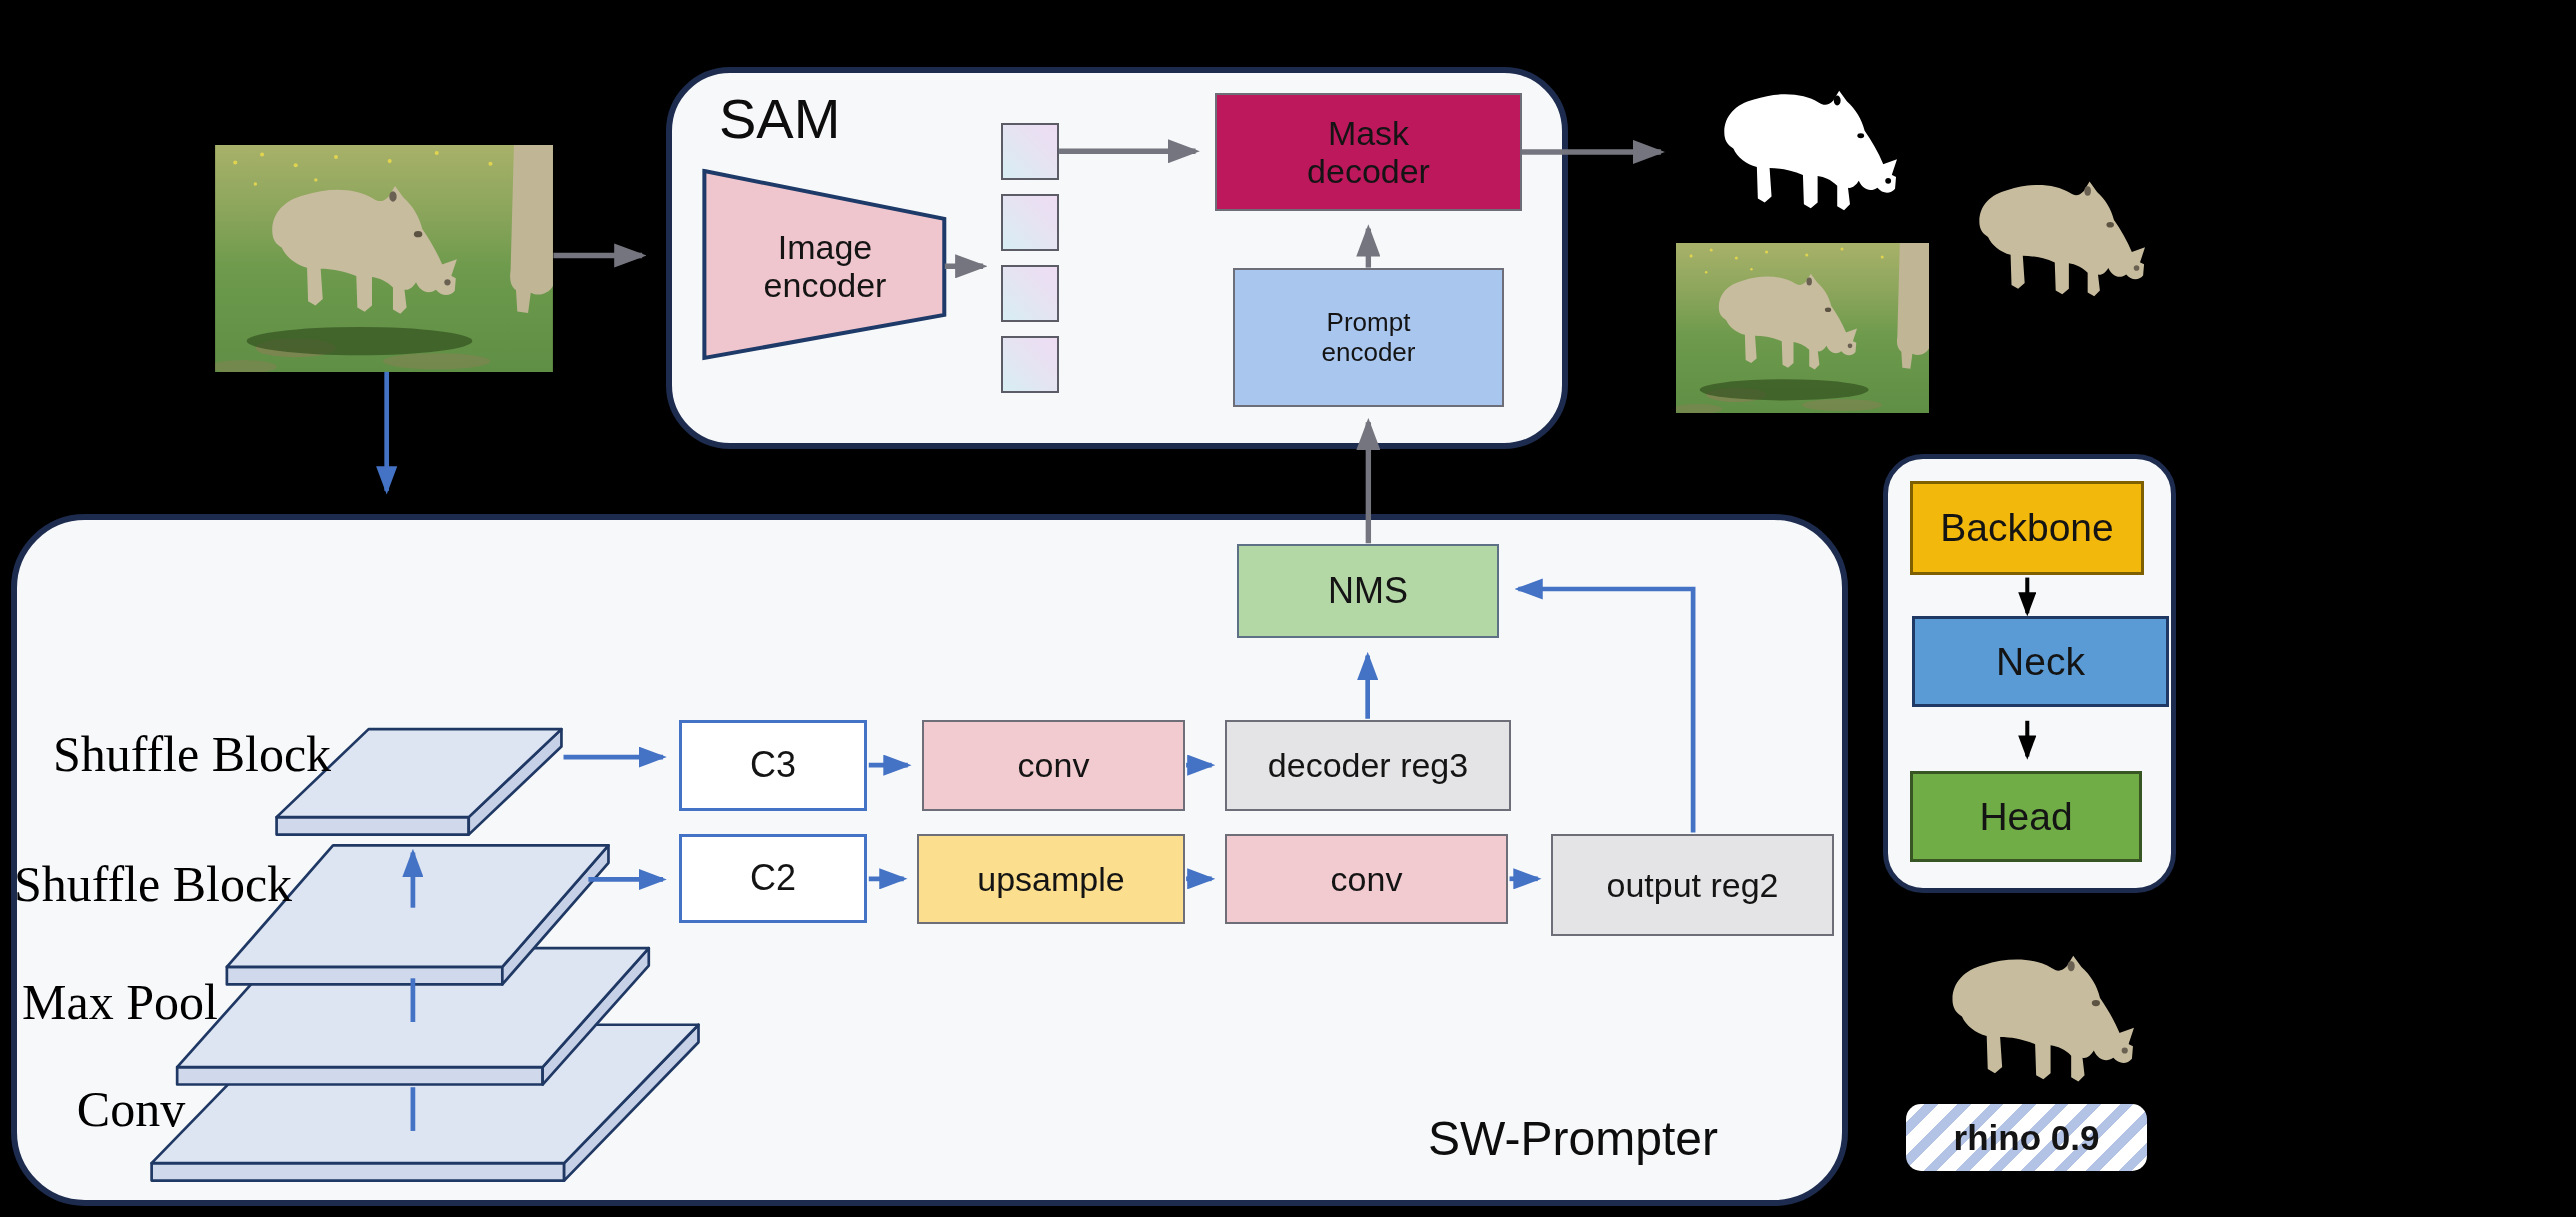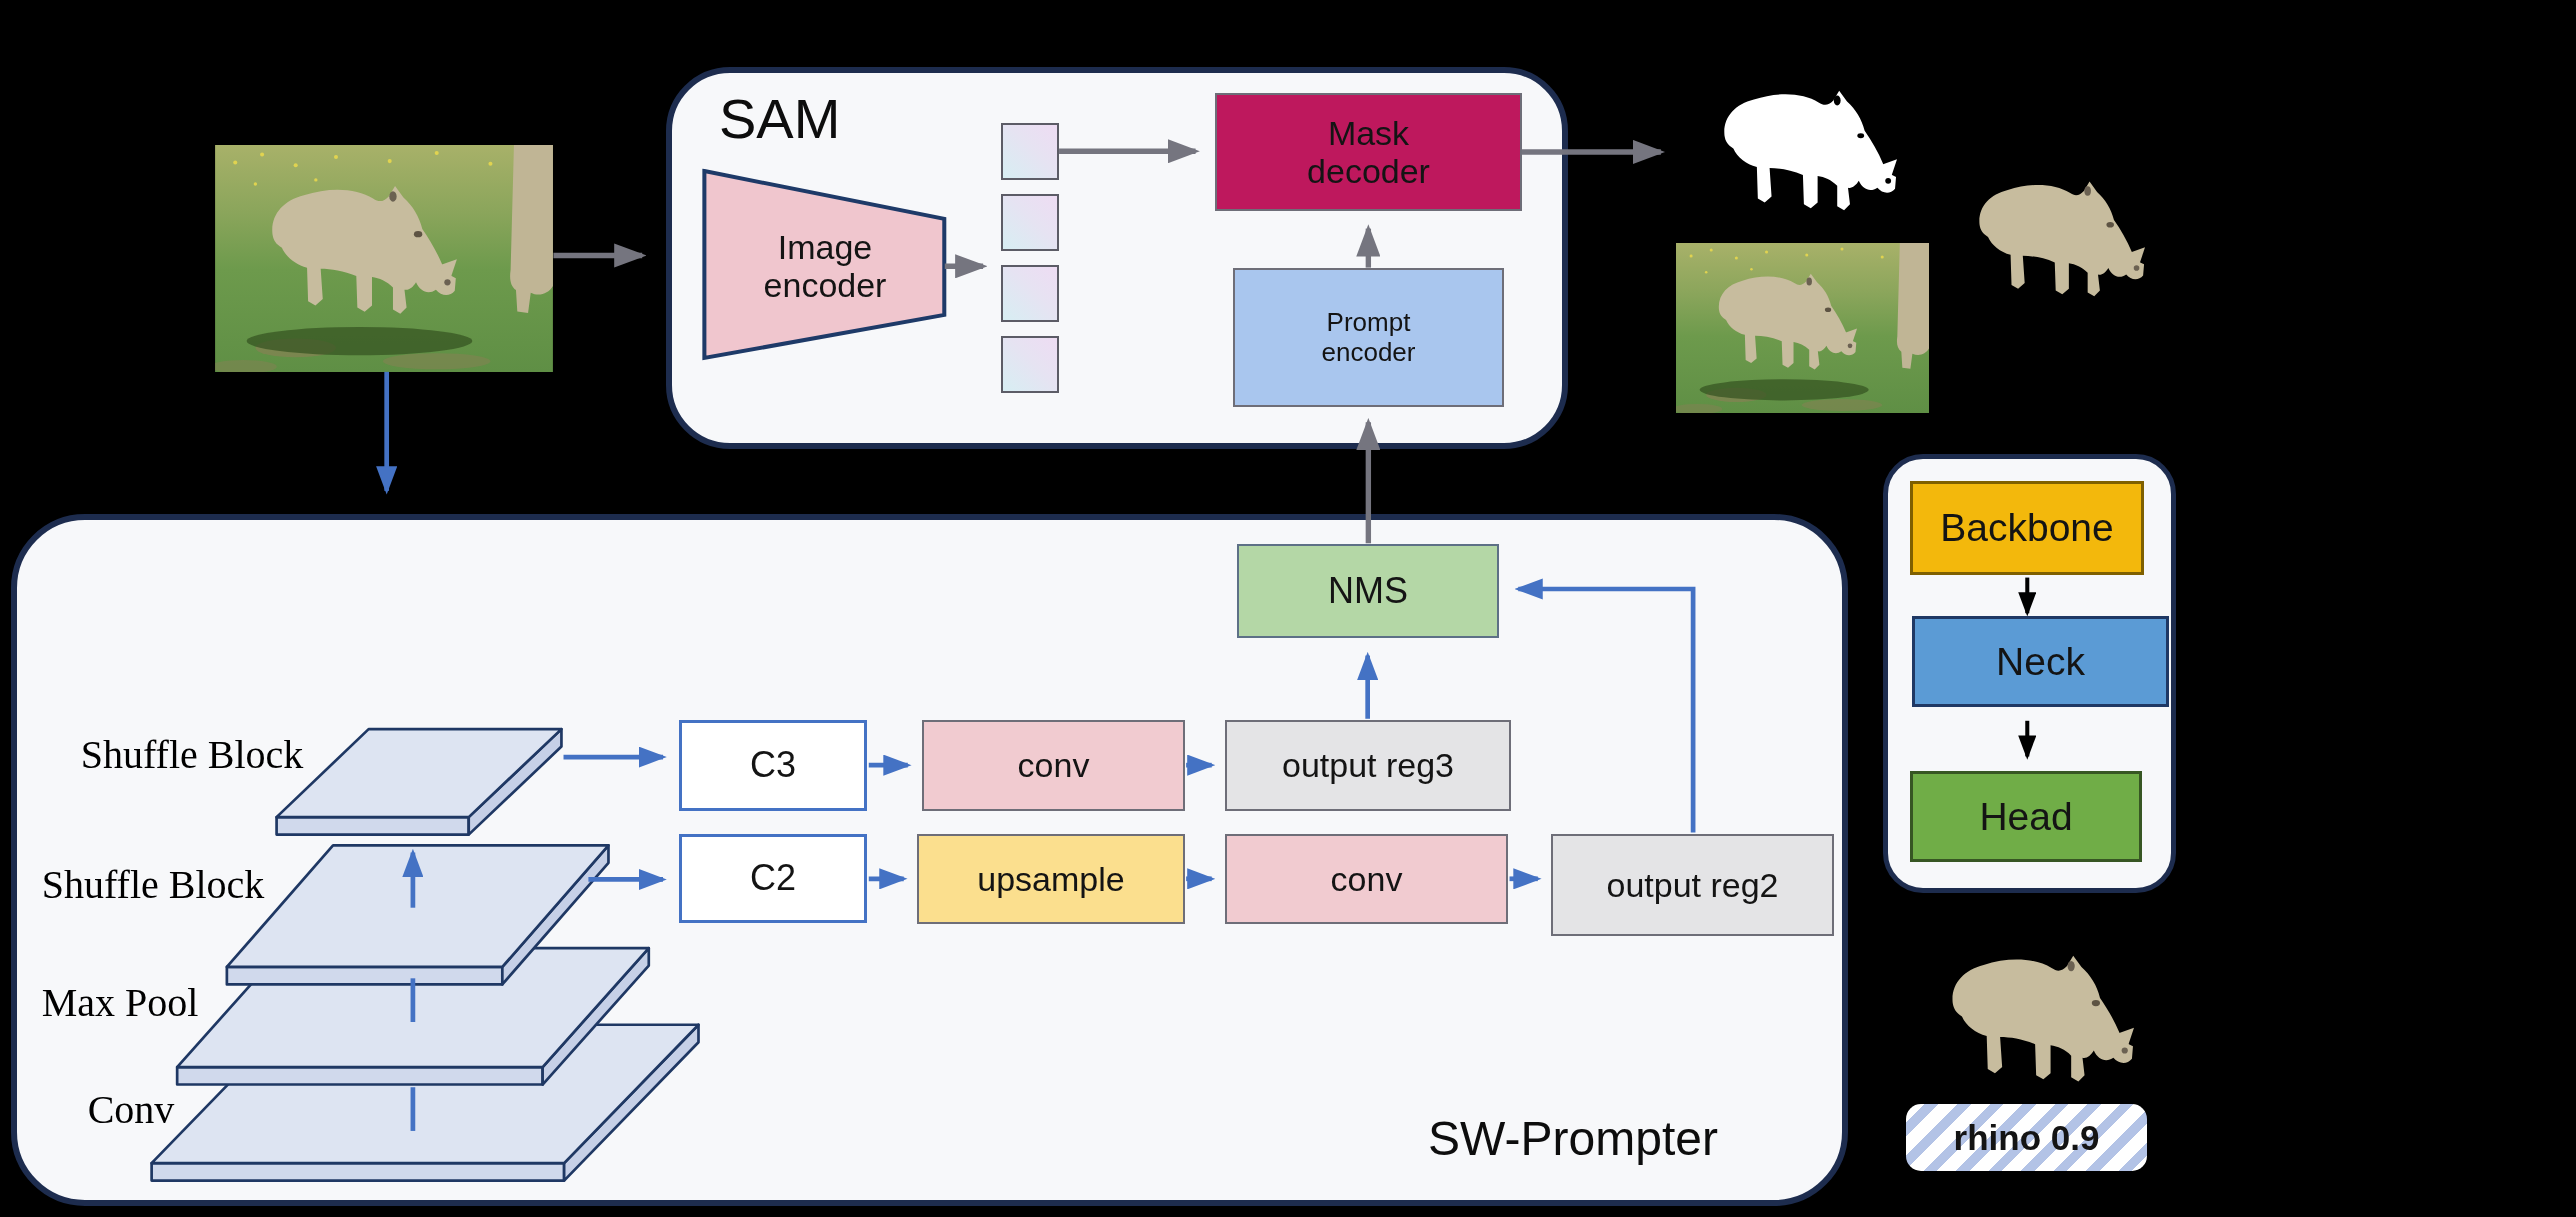--- a/index.html
+++ b/index.html
@@ -6,21 +6,21 @@
   body{width:2576px;height:1217px;position:relative;overflow:hidden;
        font-family:"Liberation Sans",sans-serif;color:#111;}
   .abs{position:absolute;}
   .panel{position:absolute;background:#f7f8fa;border:6.7px solid #1d2c4e;
          border-radius:67px;box-sizing:border-box;}
   .bx{position:absolute;box-sizing:border-box;display:flex;flex-direction:column;
       align-items:center;justify-content:center;text-align:center;
       line-height:1.12;color:#141414;}
   .gborder{border:2.7px solid #6e6e78;}
   .title{position:absolute;color:#0d0d0d;white-space:nowrap;}
-  .pyr-label{position:absolute;font-family:"Liberation Serif",serif;font-size:40px;
+  .pyr-label{position:absolute;font-family:"Liberation Serif",serif;font-size:50px;
              color:#000;white-space:nowrap;transform:translate(-50%,-50%);}
   .emb{position:absolute;width:58px;height:57px;box-sizing:border-box;
        border:2.7px solid #5c5c66;
        background:linear-gradient(45deg,#d7eef3 0%,#e6e3f2 55%,#eedcf3 100%);}
   .stripes{background:repeating-linear-gradient(135deg,#ffffff 0 13.4px,#b3c3e6 13.4px 23px);}
   svg{display:block;}
   .overlay{position:absolute;left:0;top:0;pointer-events:none;}
 </style>
 </head>
 <body>
@@ -157,21 +157,21 @@
     <span>C3</span>
   </div>
 <div class="bx" style="left:679px;top:834px;width:188px;height:89px;font-size:36px;background:#fff;border:3.4px solid #4472c4;">
     <span>C2</span>
   </div>
 
 <div class="bx gborder" style="left:922px;top:720px;width:263px;height:91px;font-size:34px;background:#f1cbd0;">
     <span>conv</span>
   </div>
 <div class="bx gborder" style="left:1225px;top:720px;width:286px;height:91px;font-size:34px;background:#e4e4e6;">
-    <span>output reg3</span>
+    <span>decoder reg3</span>
   </div>
 <div class="bx gborder" style="left:917px;top:834px;width:268px;height:90px;font-size:34px;background:#fbdf8e;">
     <span>upsample</span>
   </div>
 <div class="bx gborder" style="left:1225px;top:834px;width:283px;height:90px;font-size:34px;background:#f1cbd0;">
     <span>conv</span>
   </div>
 <div class="bx gborder" style="left:1551px;top:834px;width:283px;height:102px;font-size:34px;background:#e4e4e6;">
     <span>output reg2</span>
   </div>

